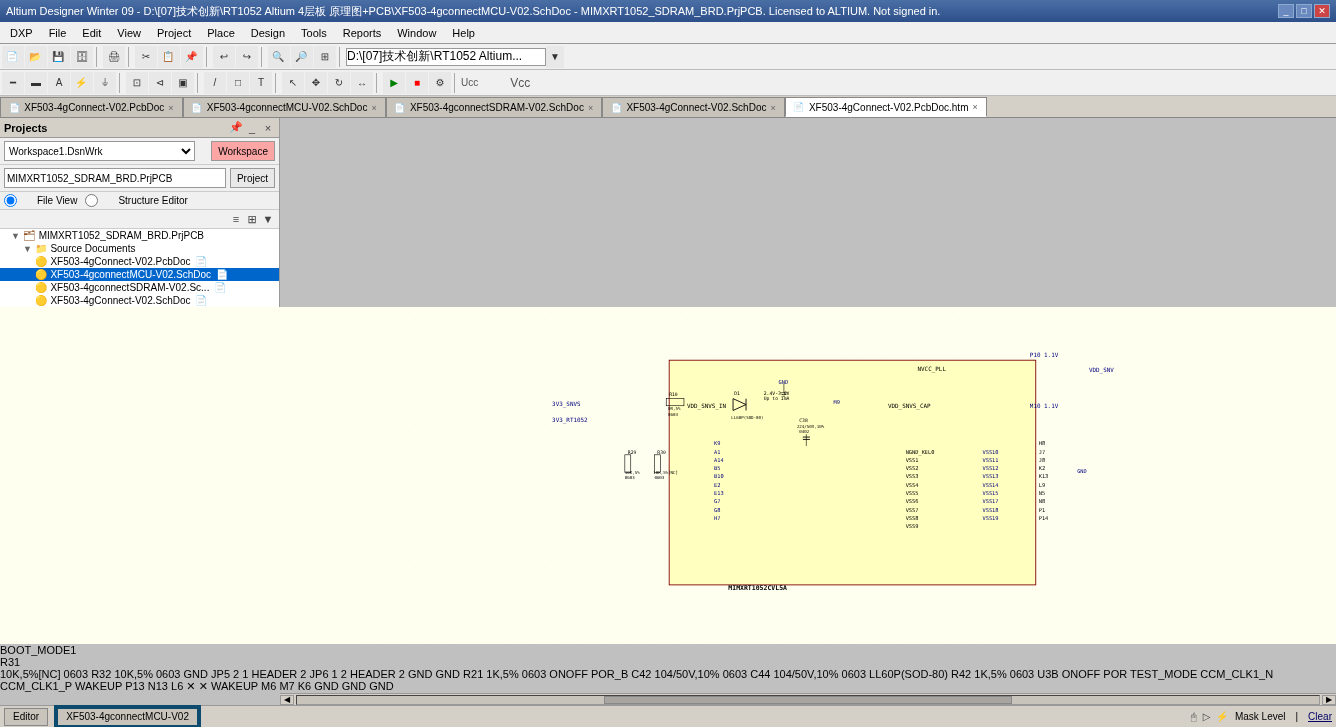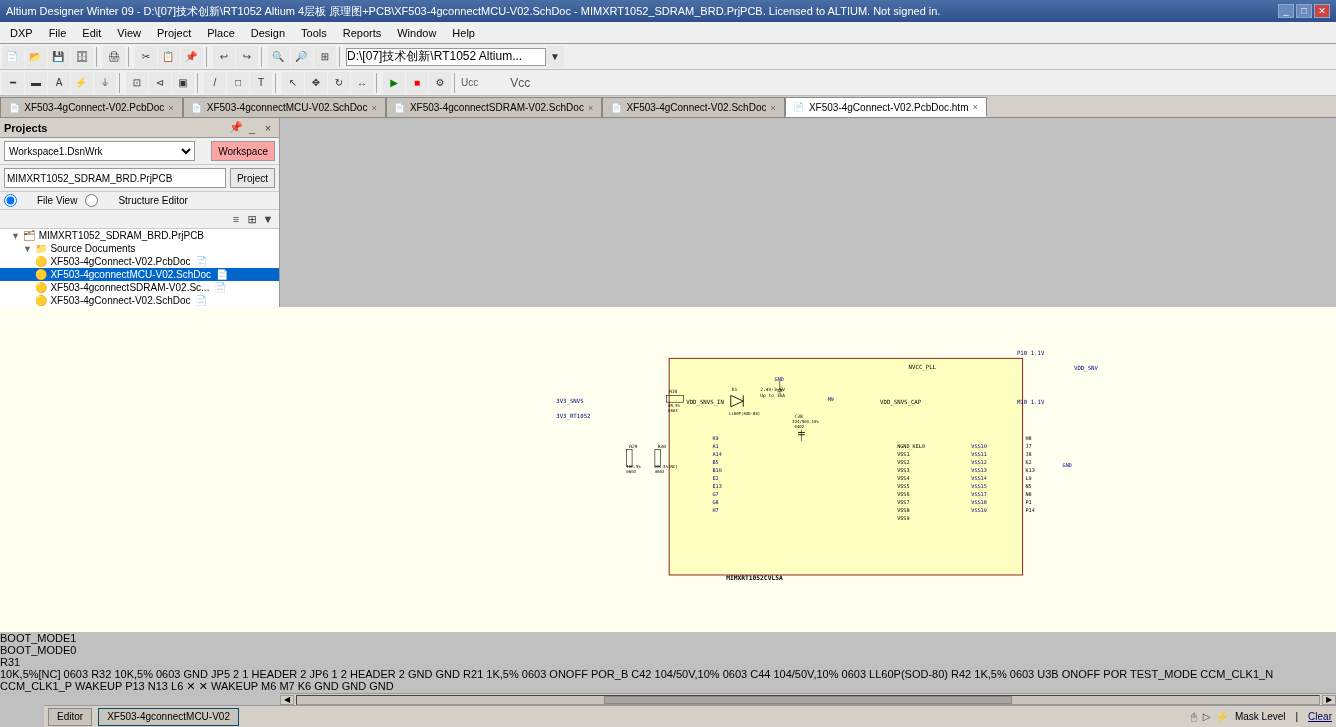--- a/index.html
+++ b/index.html
@@ -223,21 +223,20 @@
     
     #status-bar {
       height: 22px;
       background: #d4d0c8;
       border-top: 1px solid #999;
       display: flex;
       align-items: center;
       padding: 0 4px;
       font-size: 10px;
       gap: 6px;
-      margin-left: 44px;
     }
     #editor-tab {
       background: #c8c4bc;
       border: 1px solid #888;
       padding: 2px 8px;
       font-size: 10px;
       cursor: pointer;
       height: 18px;
       display: flex;
       align-items: center;
@@ -576,21 +575,20 @@
       <text x="455" y="291" font-size="7" fill="#000" font-family="monospace">0603</text>
 
       <text x="510" y="248" font-size="8" fill="#000" font-family="monospace">R30</text>
       <rect x="505" y="250" width="10" height="30" fill="none" stroke="#000" stroke-width="1"></rect>
       <text x="503" y="282" font-size="7" fill="#000" font-family="monospace">10K,5%[NC]</text>
       <text x="505" y="291" font-size="7" fill="#000" font-family="monospace">0603</text>
       </svg>
     </div>
 
       <text x="330" y="308" font-size="10" fill="#000080" font-family="monospace">BOOT_MODE1</text>
-      <text x="330" y="322" font-size="10" fill="#000080" font-family="monospace">BOOT_MODE0</text>
 
       <text x="460" y="365" font-size="8" fill="#000" font-family="monospace">R31</text>
       <rect x="455" y="368" width="10" height="30" fill="none" stroke="#000" stroke-width="1">
       <text x="450" y="400" font-size="7" fill="#000" font-family="monospace">10K,5%[NC]</text>
       <text x="455" y="409" font-size="7" fill="#000" font-family="monospace">0603</text>
 
       <text x="510" y="365" font-size="8" fill="#000" font-family="monospace">R32</text>
       <rect x="505" y="368" width="10" height="30" fill="none" stroke="#000" stroke-width="1">
       <text x="502" y="400" font-size="7" fill="#000" font-family="monospace">10K,5%</text>
       <text x="505" y="409" font-size="7" fill="#000" font-family="monospace">0603</text>
@@ -731,21 +729,21 @@
   <div class="scroll-track" style="flex:1; height:10px; background:#c8c4bc; border:1px inset #999; margin:0 2px; position:relative;">
     <div style="position:absolute; left:30%; width:40%; height:100%; background:#a8a4a0; border:1px solid #888;"></div>
   </div>
   <div class="scroll-btn">▶</div>
 </div>
 
 <div id="status-bar">
   <div id="editor-tab">
     <span>Editor</span>
   </div>
-  <div style="background:#c8c4bc; border:1px solid #0c4a6e; padding:8px 8px; height:18px; display:flex; align-items:center; cursor:pointer;">
+  <div style="background:#c8c4bc; border:4px solid #0c4a6e; padding:8px 8px; height:18px; display:flex; align-items:center; cursor:pointer;">
     <span>XF503-4gconnectMCU-V02</span>
   </div>
   <div id="bottom-right">
     <span class="status-icon">🖱</span>
     <span class="status-icon">▷</span>
     <span class="status-icon">⚡</span>
     <span>Mask Level</span>
     <span style="margin:0 4px;">|</span>
     <span class="clear-btn">Clear</span>
   </div>

